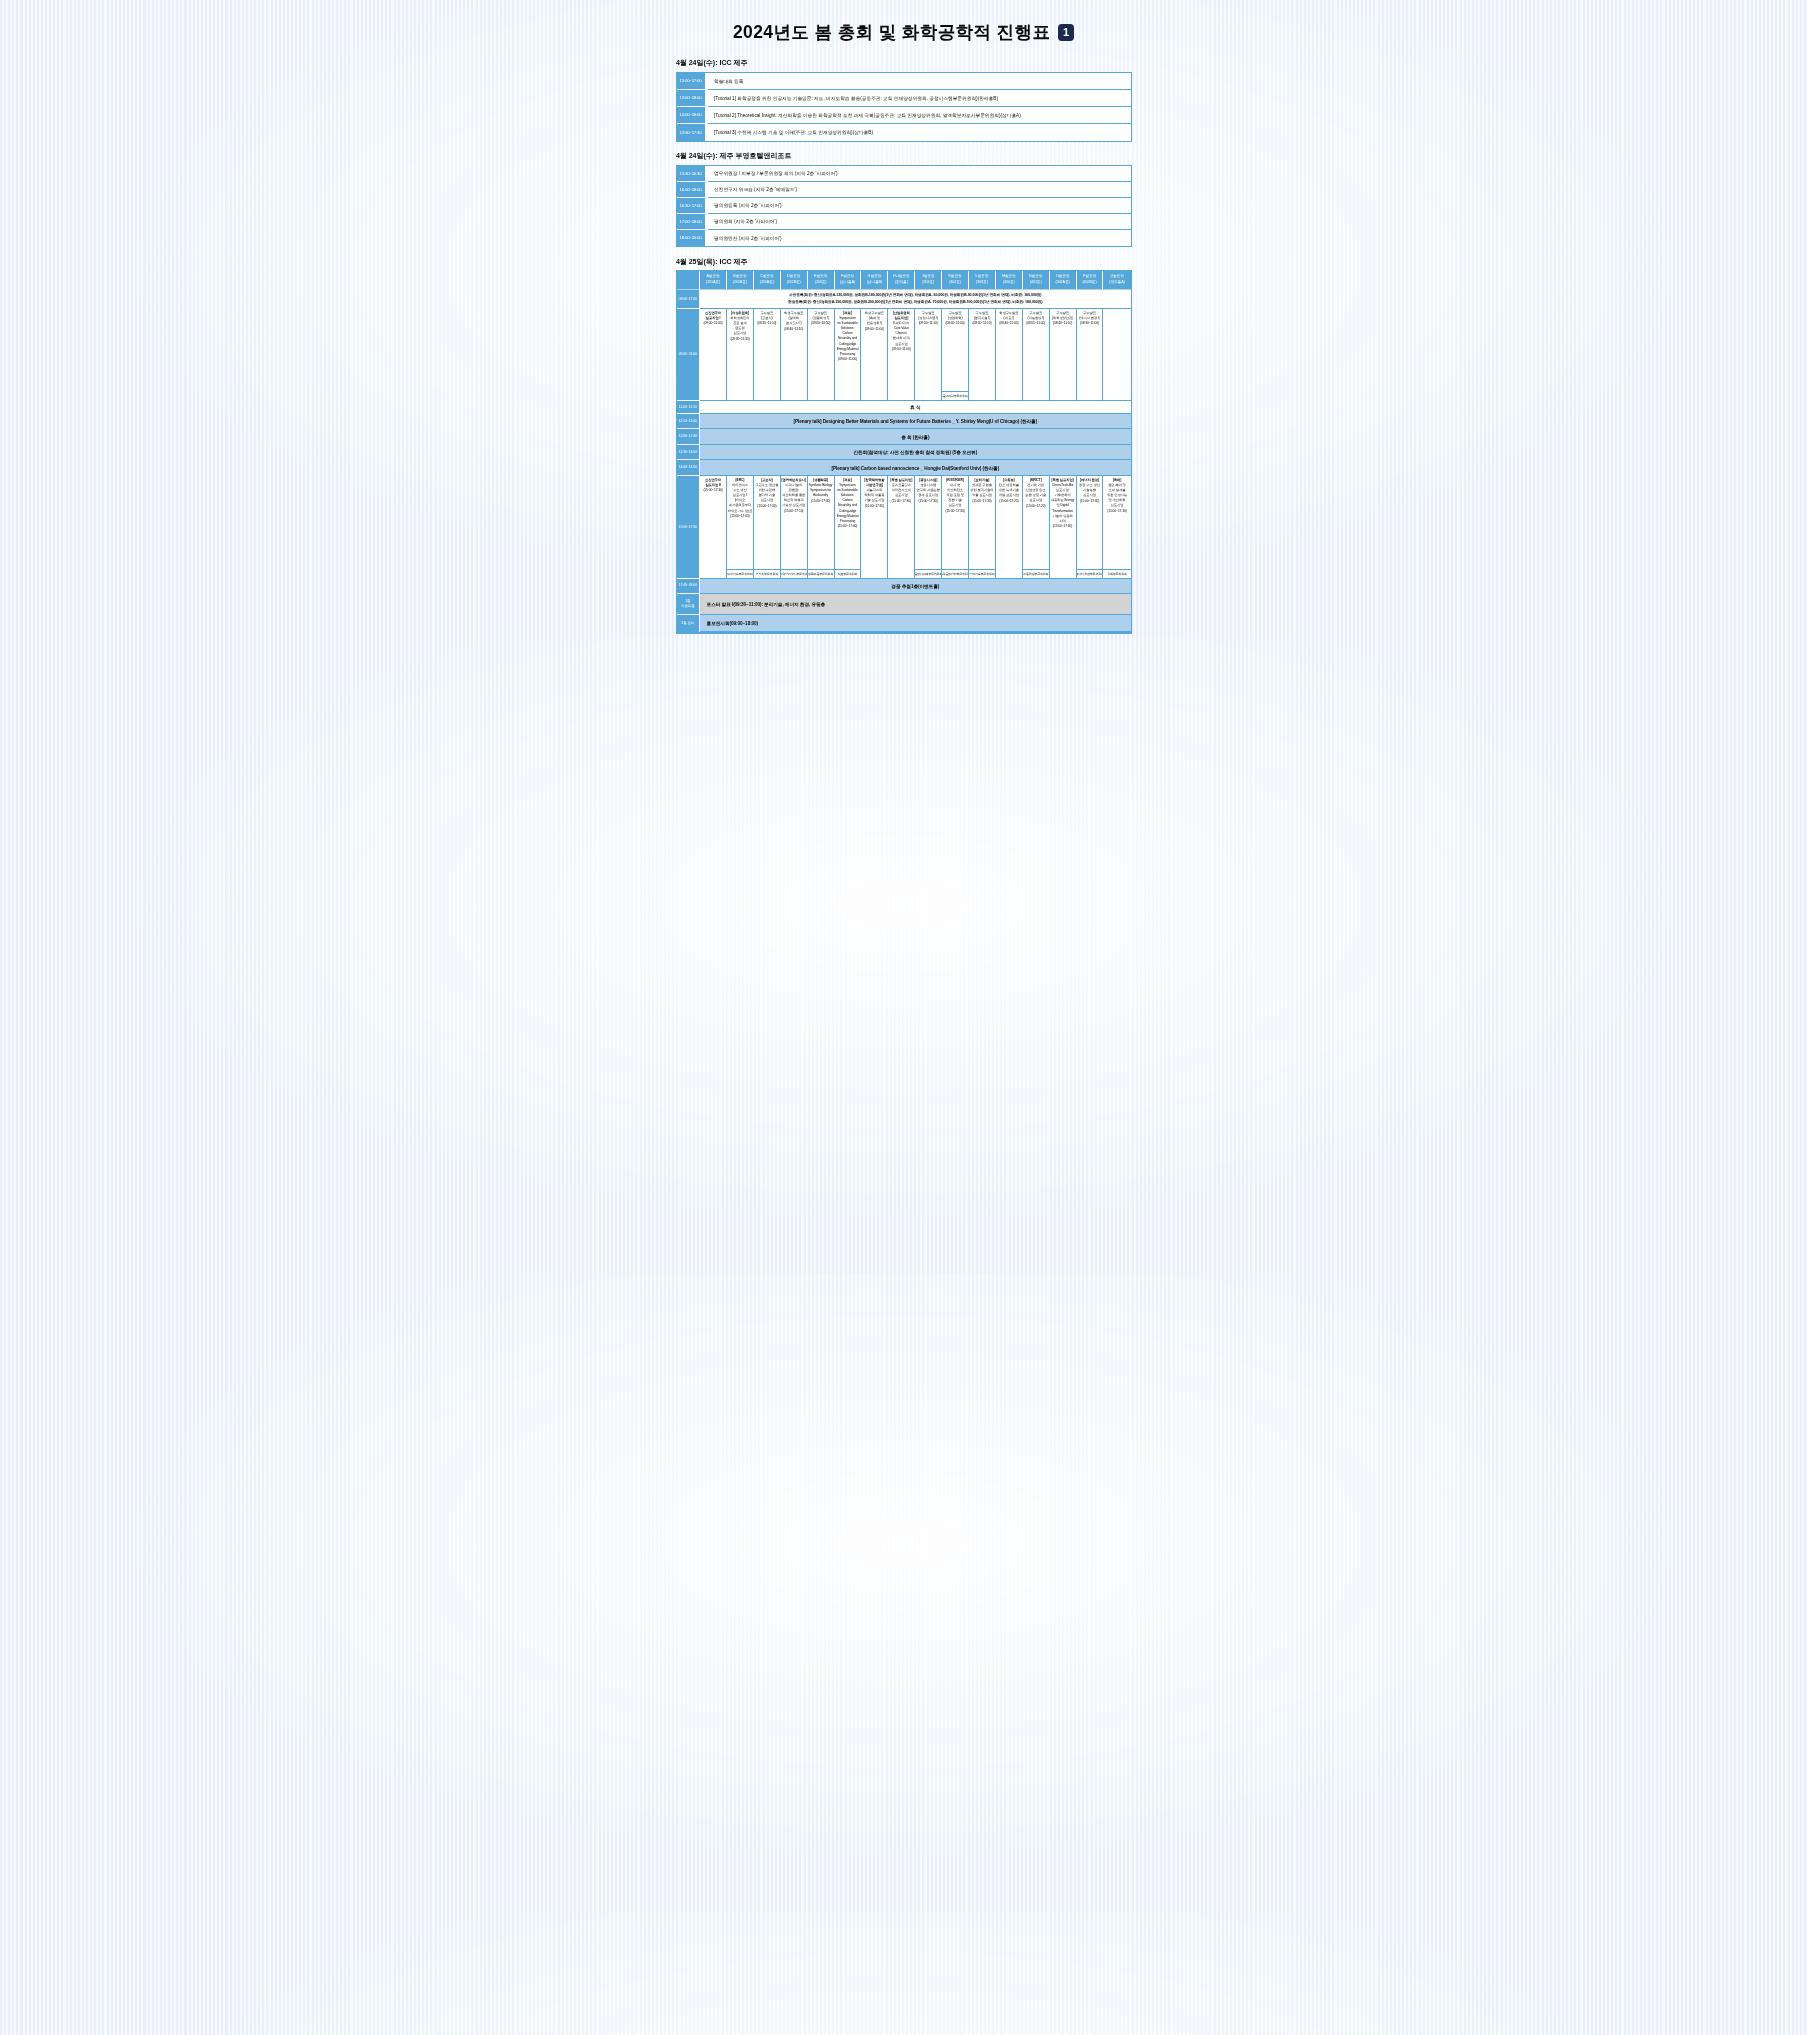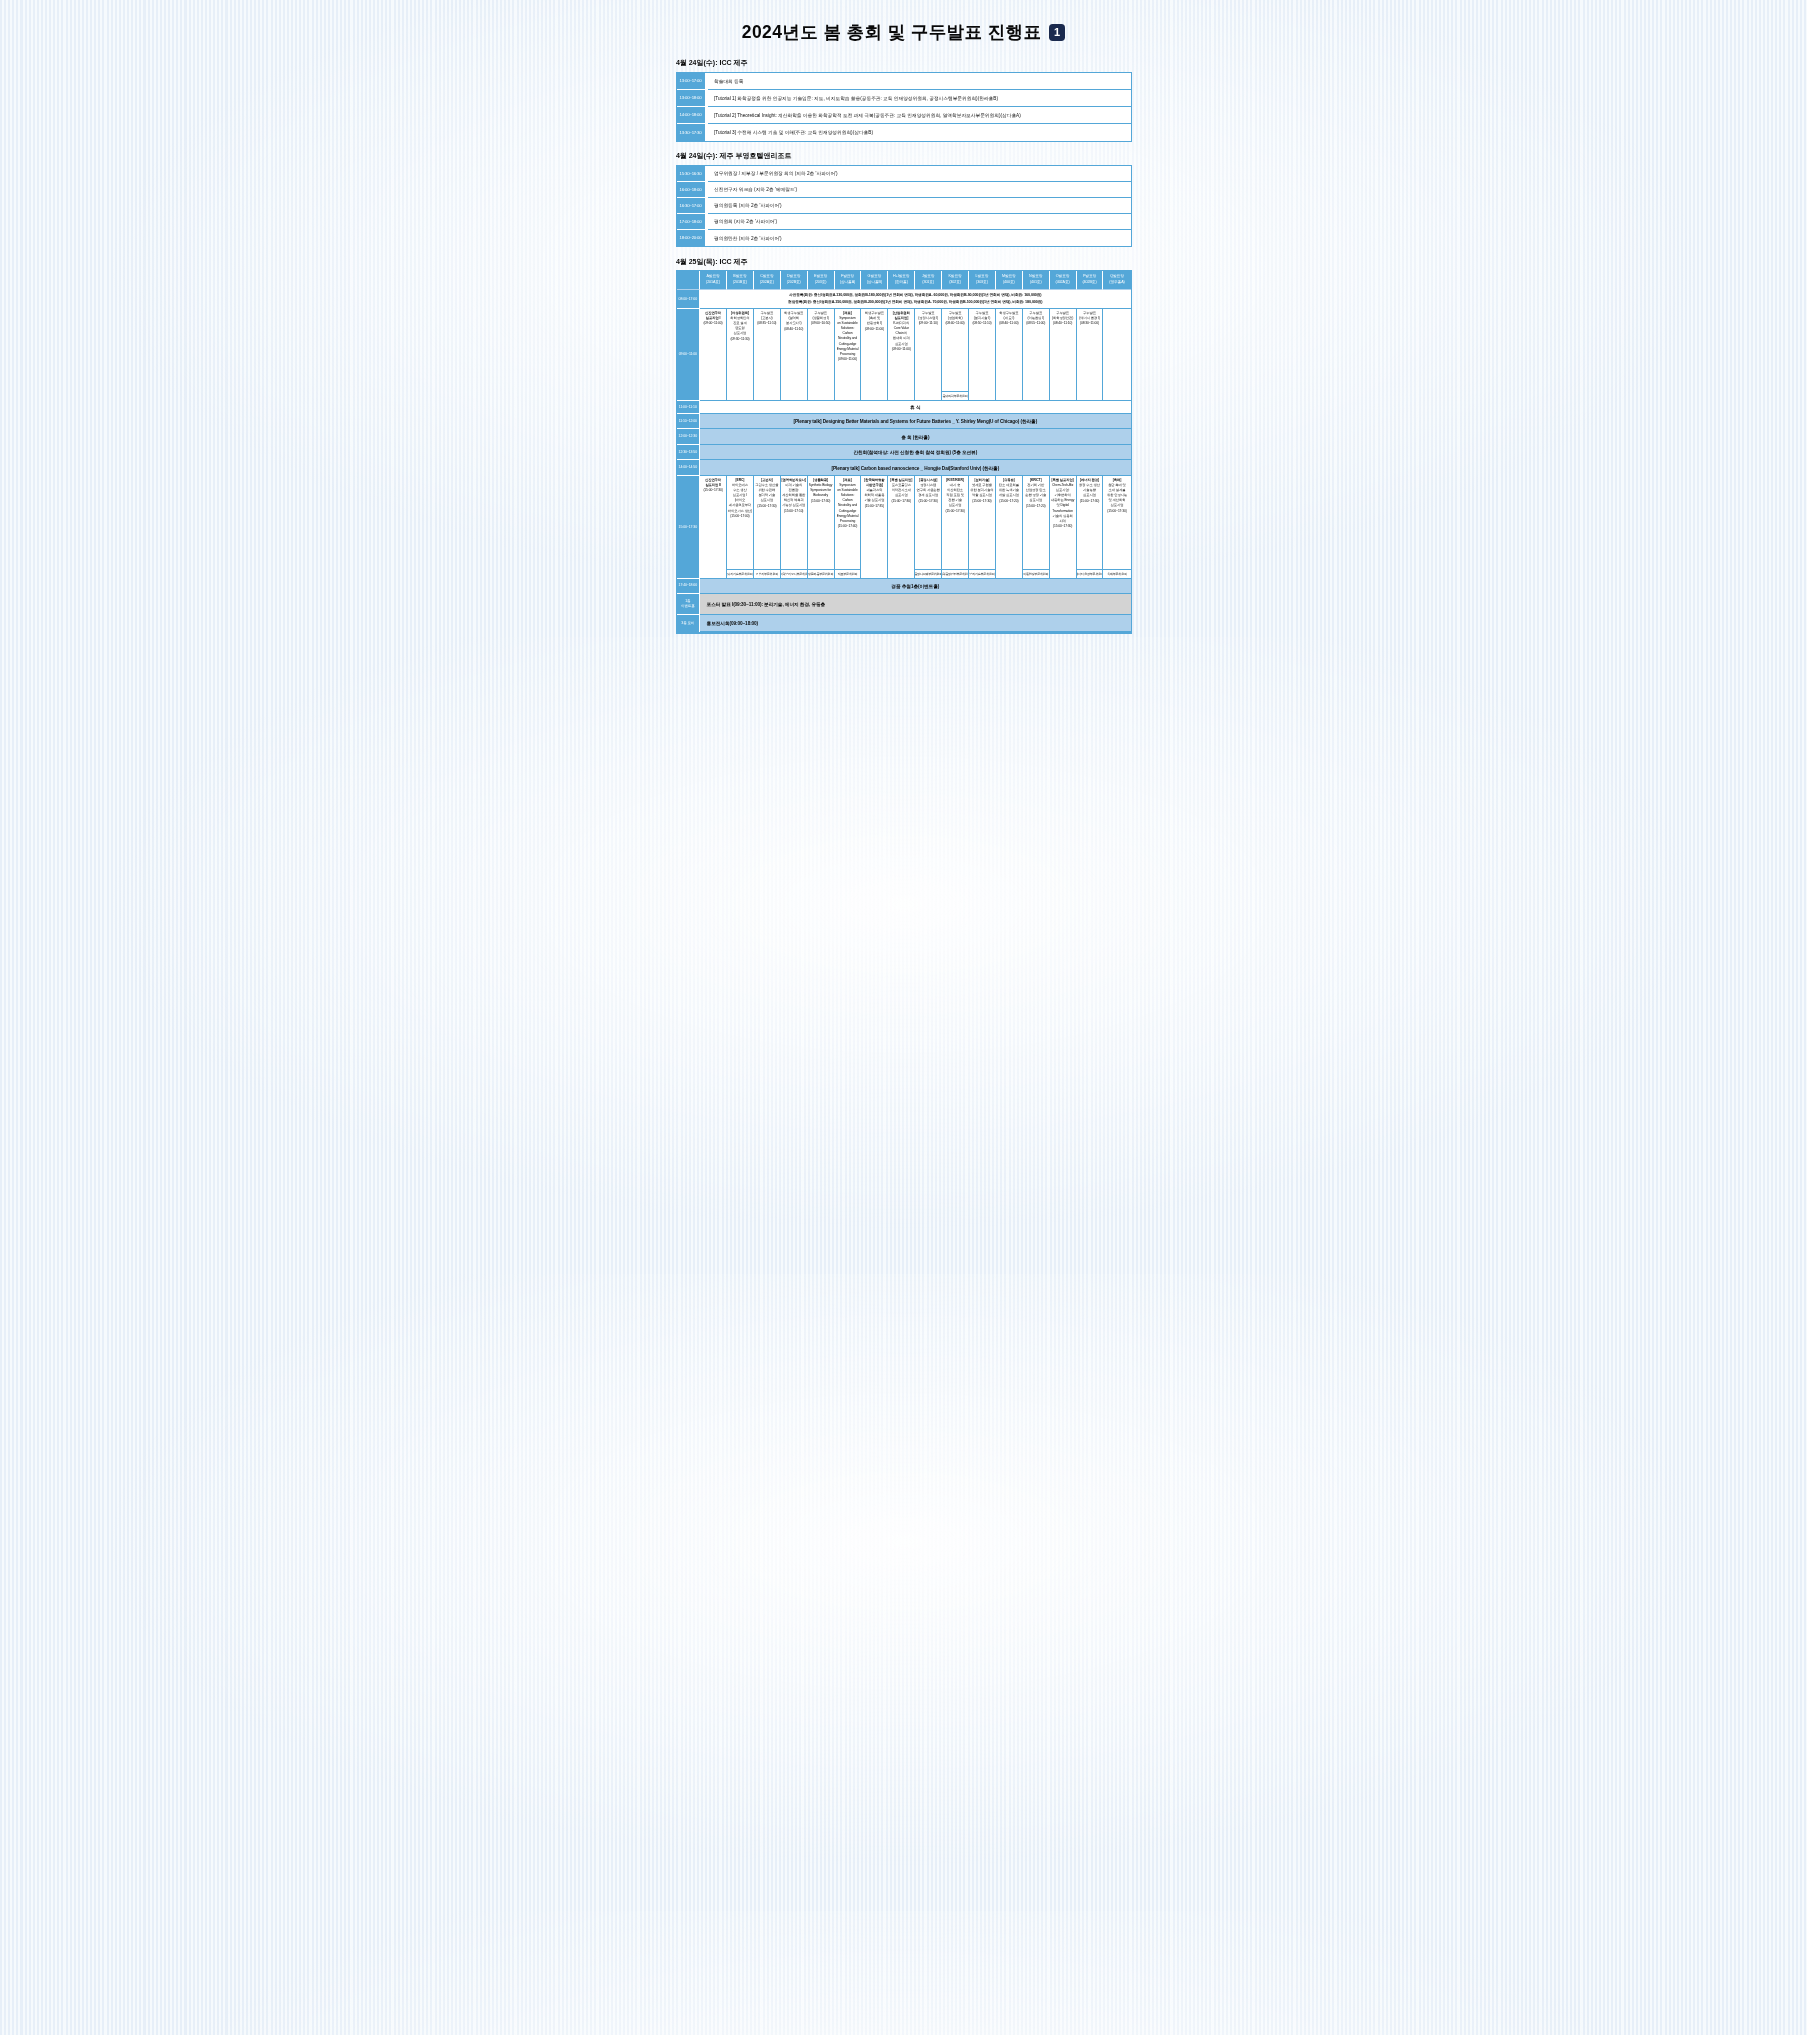--- a/index.html
+++ b/index.html
@@ -77,21 +77,21 @@
   .r-head th{ height:19px; } .r-fees td{ height:19px; }
   .r-morning td{ height:92px; } .r-break td{ height:13px; }
   .r-band td{ height:15.5px; } .r-aft td{ height:103px; }
   .r-bot1 td{ height:14.7px; } .r-bot2 td{ height:21px; } .r-bot3 td{ height:17px; }
 </style>
 </head>
 <body>
 
 <div class="page">
   <div class="title-wrap">
-    <span class="page-title">2024년도 봄 총회 및 구두발표 진행표</span>
+    <span class="page-title">2024년도 봄 총회 및 화학공학적 진행표</span>
     <span class="title-badge">1</span>
   </div>
 
   <div class="content">
 
     <div class="sec-block">
       <div class="sec-head">4월 24일(수): ICC 제주</div>
       <table class="simple-table st1">
         <tbody>
             <tr>

